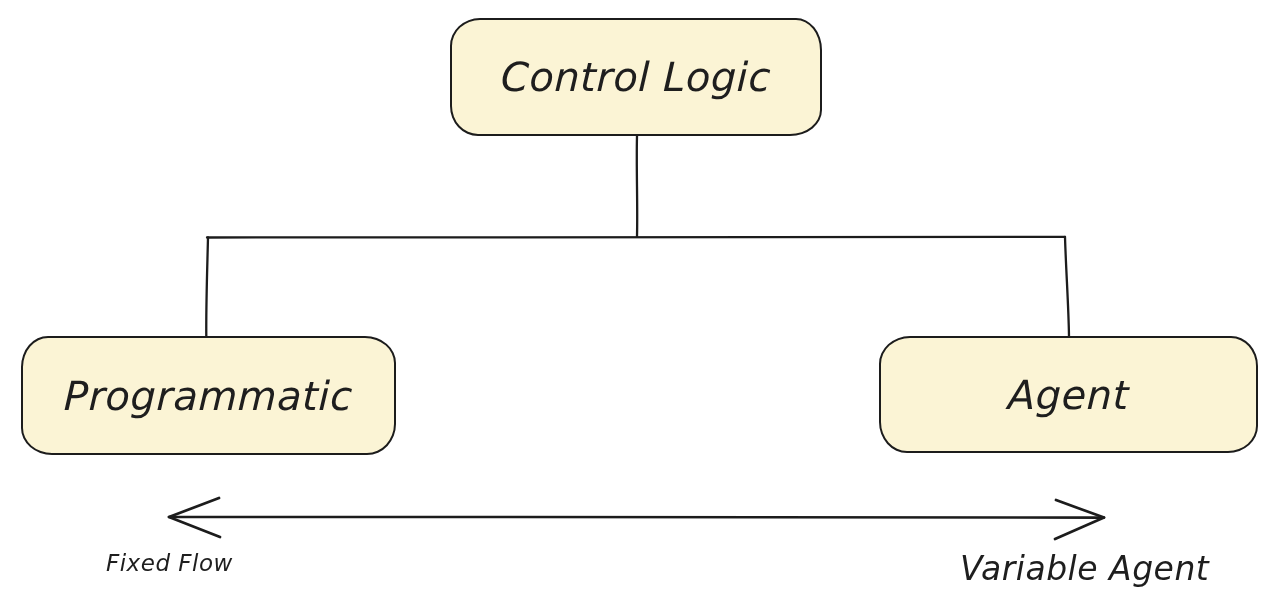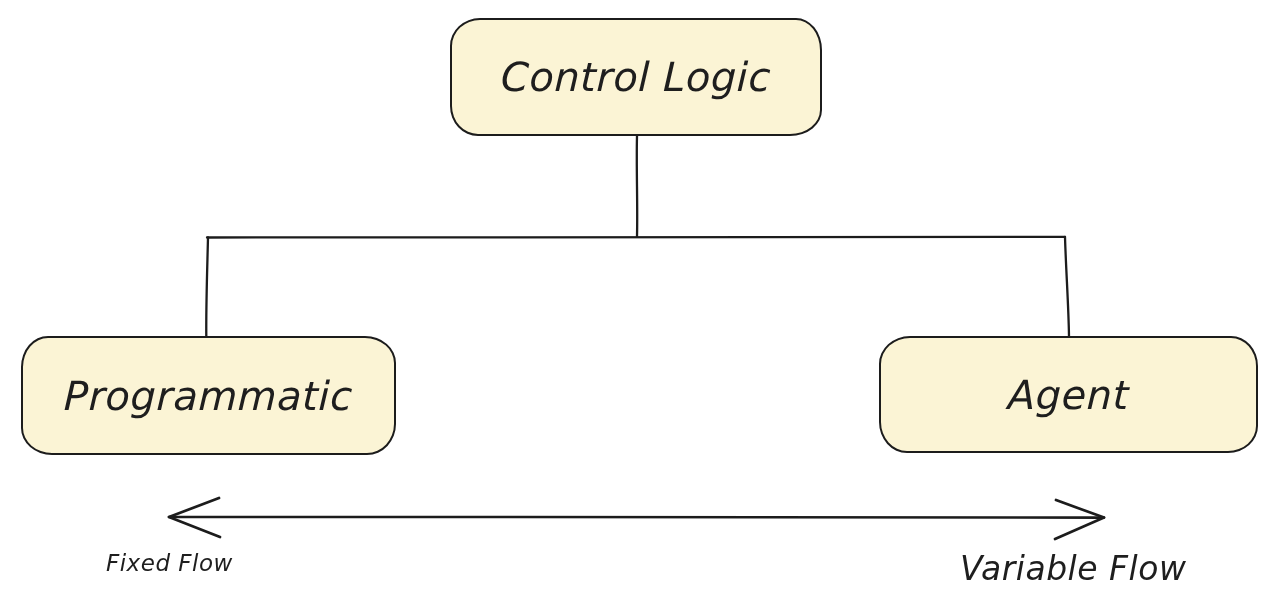--- a/index.html
+++ b/index.html
@@ -114,15 +114,15 @@
     <span class="node-inner">Programmatic</span>
   </div>
 
   <div class="node" id="node-agent">
     <span class="node-inner">Agent</span>
   </div>
 
 
   <div class="free-label" id="fixed-flow-label">Fixed Flow</div>
 
-  <div class="free-label" id="variable-flow-label">Variable Flow</div>
+  <div class="free-label" id="variable-flow-label">Variable Agent</div>
 
 </div>
 
 </body></html>

